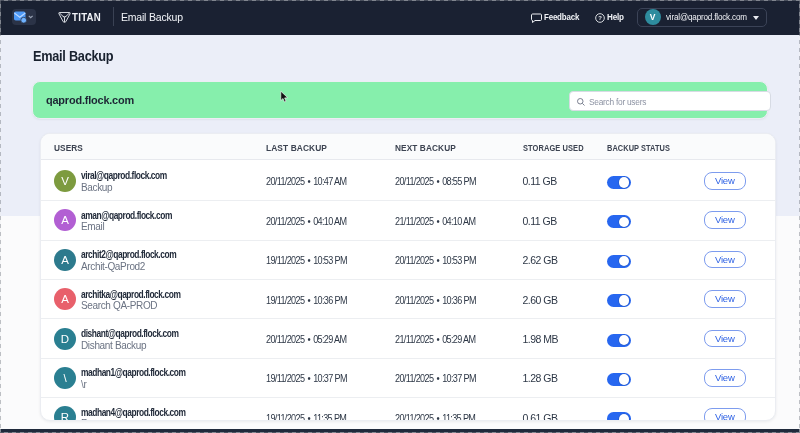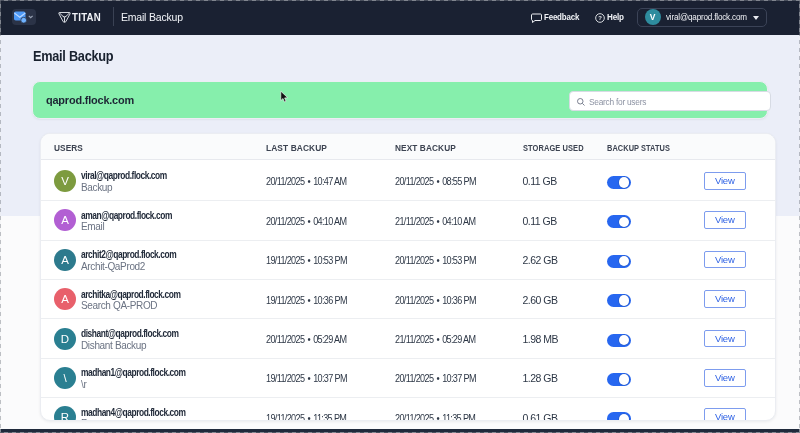--- a/index.html
+++ b/index.html
@@ -40,21 +40,21 @@
   .th { position:absolute; top:9px; font-size:9px; font-weight:700; color:#3c4351; letter-spacing:0.1px; transform-origin:left center; }
   .row { position:absolute; left:0; width:100%; height:39.4px; border-bottom:1px solid #eceef1; }
   .avatar { position:absolute; left:13px; top:8px; width:22px; height:22px; border-radius:50%; color:#fff; font-size:11.5px; font-weight:500; text-align:center; line-height:22px; }
   .email { position:absolute; left:40px; top:7.5px; font-size:10.5px; font-weight:700; color:#222b3a; letter-spacing:-0.55px; transform:scaleX(0.8); transform-origin:left center; }
   .uname { position:absolute; left:40px; top:20px; font-size:10px; color:#6b7383; letter-spacing:-0.35px; }
   .c2 { position:absolute; left:224.5px; top:13.5px; font-size:10.5px; color:#2e3847; letter-spacing:-0.75px; transform:scaleX(0.865); transform-origin:left center; }
   .c3 { position:absolute; left:353.5px; top:13.5px; font-size:10.5px; color:#2e3847; letter-spacing:-0.75px; transform:scaleX(0.865); transform-origin:left center; }
   .c4 { position:absolute; left:481.5px; top:13.5px; font-size:10.5px; color:#2e3847; letter-spacing:-0.5px; }
   .tog { position:absolute; left:566px; top:14px; width:23.5px; height:13px; border-radius:6.5px; background:#2767f0; }
   .tog::after { content:""; position:absolute; right:1.2px; top:1.25px; width:10.5px; height:10.5px; border-radius:50%; background:#fff; box-shadow:0 0 0 0.6px rgba(25,60,130,.35); }
-  .view { position:absolute; left:663px; top:10.2px; width:41.5px; height:17.5px; border:1px solid #7d9cee; border-radius:2px; background:#fff; color:#2f62e4; font-size:9.5px; font-weight:500; text-align:center; line-height:16.5px; letter-spacing:-0.2px; }
+  .view { position:absolute; left:663px; top:10.2px; width:41.5px; height:17.5px; border:1px solid #7d9cee; border-radius:8px; background:#fff; color:#2f62e4; font-size:9.5px; font-weight:500; text-align:center; line-height:16.5px; letter-spacing:-0.2px; }
 
   
   .ant { position:absolute; z-index:99; }
   .ant.h { left:0; width:800px; height:1.2px; background:repeating-linear-gradient(90deg,#7a7f88 0 4px,#f0f1f3 4px 8px); opacity:.48; }
   .ant.v { top:0; width:1.2px; height:433px; background:repeating-linear-gradient(180deg,#7a7f88 0 4px,#f0f1f3 4px 8px); opacity:.48; }
 </style>
 </head>
 <body>
   <div class="nav">
     <div class="mailbtn">

